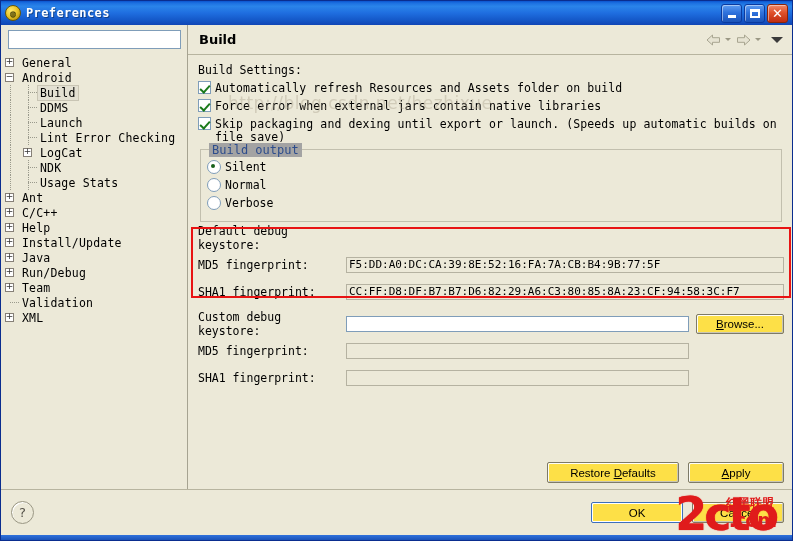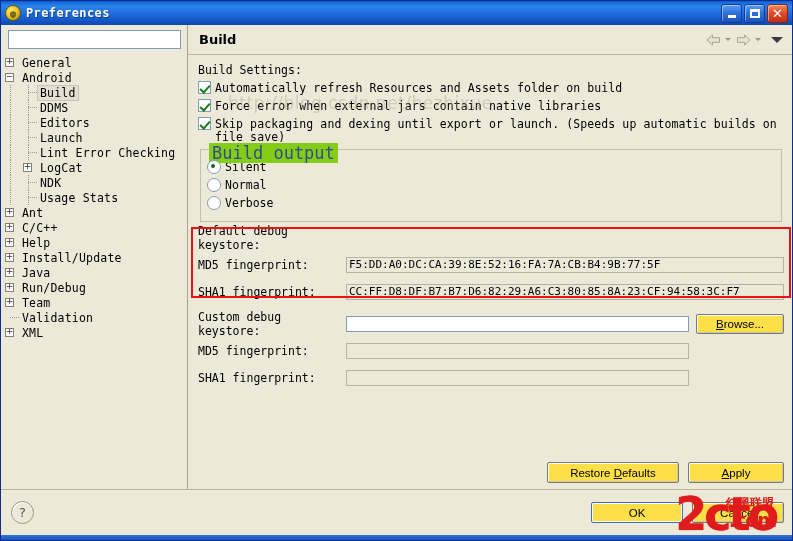--- a/index.html
+++ b/index.html
@@ -207,23 +207,23 @@
 
   
   .groupbox {
     position: relative;
     border: 1px solid #c2bfae;
     margin: 4px 2px 0 2px;
     padding: 10px 0 7px 0;
   }
   .group-title {
     position: absolute; top: -7px; left: 8px;
-    background: #84cc16;
+    background: #a3a3a3;
     padding: 0 3px;
-    font-size: 17px; color: #2d4d8c;
+    font-size: 12px; color: #2d4d8c;
   }
   .radio-row {
     display: flex; align-items: center;
     margin: 0 0 4px 6px;
   }
   .radio {
     width: 12px; height: 12px; min-width: 12px;
     border-radius: 50%;
     border: 1px solid #7f9db9;
     background: #fff;
@@ -425,30 +425,20 @@
             <span class="tree-label">DDMS</span>
           </div>
           <div class="tree-row">
             <div class="tw">
               <div class="dotv"></div>
             </div>
             <div class="tw">
               <div class="doth"></div>
               <div class="dotv"></div>
             </div>
-            <span class="tree-label">Editors</span>
-          </div>
-          <div class="tree-row">
-            <div class="tw">
-              <div class="dotv"></div>
-            </div>
-            <div class="tw">
-              <div class="doth"></div>
-              <div class="dotv"></div>
-            </div>
             <span class="tree-label">Launch</span>
           </div>
           <div class="tree-row">
             <div class="tw">
               <div class="dotv"></div>
             </div>
             <div class="tw">
               <div class="doth"></div>
               <div class="dotv"></div>
             </div>

